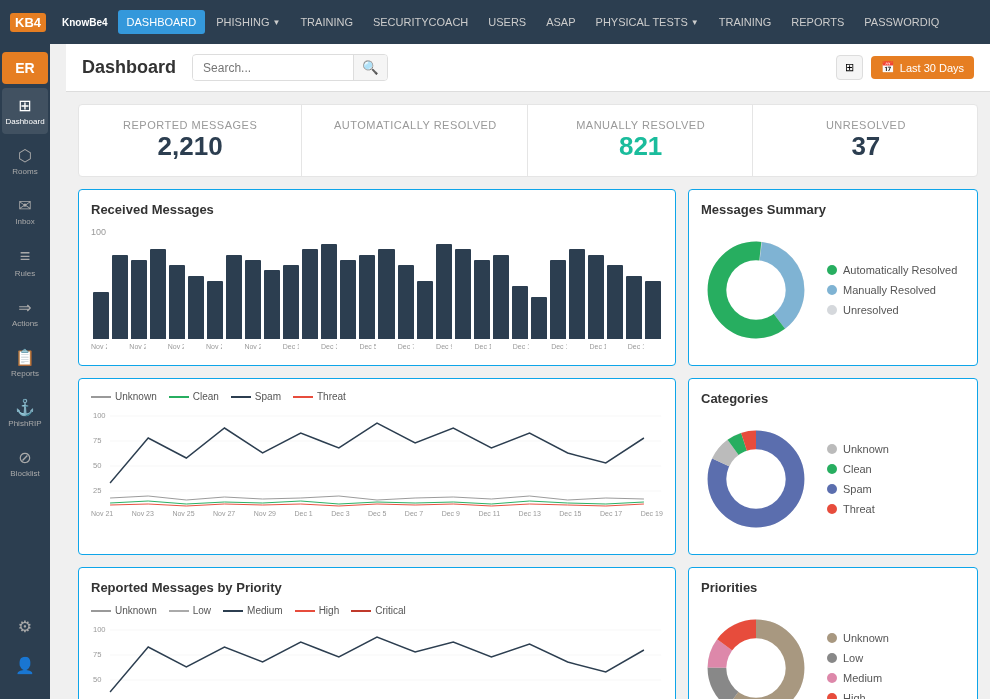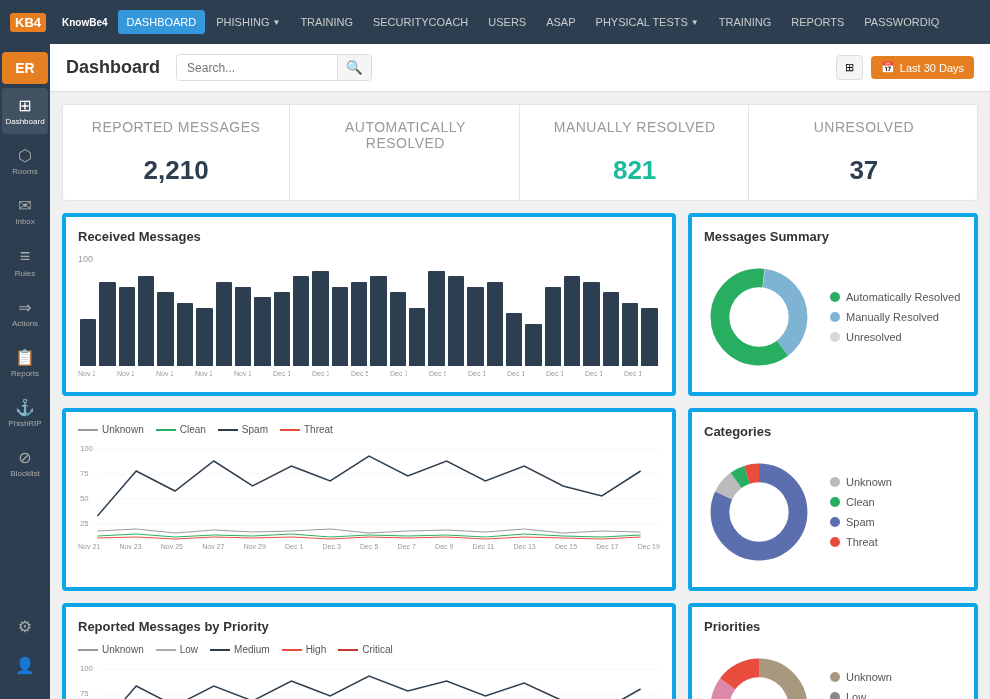--- a/index.html
+++ b/index.html
@@ -7,21 +7,21 @@
 
     
     .top-nav { background: #2c3e50; display: flex; align-items: center; height: 44px; padding: 0 10px; flex-shrink: 0; }
     .logo { color: white; font-weight: bold; font-size: 15px; margin-right: 10px; display: flex; align-items: center; gap: 16px; }
     .nav-items { display: flex; align-items: center; gap: 2px; flex: 1; }
     .nav-item { color: #ccc; padding: 6px 9px; font-size: 11px; cursor: pointer; border-radius: 3px; display: flex; align-items: center; gap: 3px; }
     .nav-item.active { background: #3498db; color: white; border-radius: 3px; }
     .nav-chevron { font-size: 8px; }
 
     
-    .main-layout { display: flex; flex: 1; overflow: hidden; }
+    .main-layout { display: flex; flex: 1; overflow: hidden; gap: 16px; }
 
     
     .sidebar { width: 50px; background: #2c3e50; display: flex; flex-direction: column; align-items: center; padding: 8px 0; gap: 4px; flex-shrink: 0; }
     .sidebar-item { display: flex; flex-direction: column; align-items: center; padding: 8px 4px; cursor: pointer; color: #aaa; border-radius: 4px; width: 46px; gap: 2px; }
     .sidebar-item:hover, .sidebar-item.active { color: white; background: rgba(255,255,255,0.1); }
     .sidebar-item .icon { font-size: 16px; }
     .sidebar-item .label { font-size: 8px; text-align: center; }
     .sidebar-bottom { margin-top: auto; }
 
     
@@ -37,30 +37,30 @@
     .header-btn { background: #f5f5f5; border: 1px solid #ddd; border-radius: 4px; padding: 5px 8px; cursor: pointer; font-size: 11px; display: flex; align-items: center; gap: 4px; }
     .date-btn { background: #e67e22; color: white; border: none; border-radius: 4px; padding: 5px 10px; cursor: pointer; font-size: 11px; display: flex; align-items: center; gap: 5px; }
 
     
     .dashboard-body { flex: 1; overflow-y: auto; padding: 12px; background: #f0f0f0; }
 
     
     .stats-row { display: flex; gap: 2px; background: white; border-radius: 4px; margin-bottom: 12px; overflow: hidden; border: 1px solid #e5e5e5; }
     .stat-card { flex: 1; padding: 14px 16px; text-align: center; border-right: 1px solid #e5e5e5; }
     .stat-card:last-child { border-right: none; }
-    .stat-label { font-size: 14px; color: #999; text-transform: uppercase; letter-spacing: 0.5px; margin-bottom: 20px; }
+    .stat-label { font-size: 11px; color: #999; text-transform: uppercase; letter-spacing: 0.5px; margin-bottom: 0; }
     .stat-value { font-size: 26px; font-weight: 600; }
     .stat-value.default { color: #2c3e50; }
     .stat-value.green { color: #27ae60; }
     .stat-value.teal { color: #1abc9c; }
     .stat-value.dark { color: #2c3e50; }
 
     
     .panels-row { display: flex; gap: 12px; margin-bottom: 12px; }
-    .chart-panel { background: white; border: 4px solid #0ea5e9; border-radius: 4px; padding: 12px; }
+    .chart-panel { background: white; border: 1px solid #0ea5e9; border-radius: 4px; padding: 12px; }
     .chart-panel.large { flex: 1; }
     .chart-panel.small { width: 290px; flex-shrink: 0; }
     .panel-title { font-size: 13px; font-weight: 600; color: #333; margin-bottom: 10px; }
 
     
     .bar-chart { display: flex; align-items: flex-end; gap: 3px; height: 100px; padding: 0 2px; }
     .bar { background: #2c3e50; border-radius: 1px 1px 0 0; flex: 1; min-width: 6px; }
     .chart-labels { display: flex; gap: 3px; margin-top: 4px; overflow: hidden; }
     .chart-label { flex: 1; font-size: 7px; color: #999; text-align: center; overflow: hidden; white-space: nowrap; }
 

